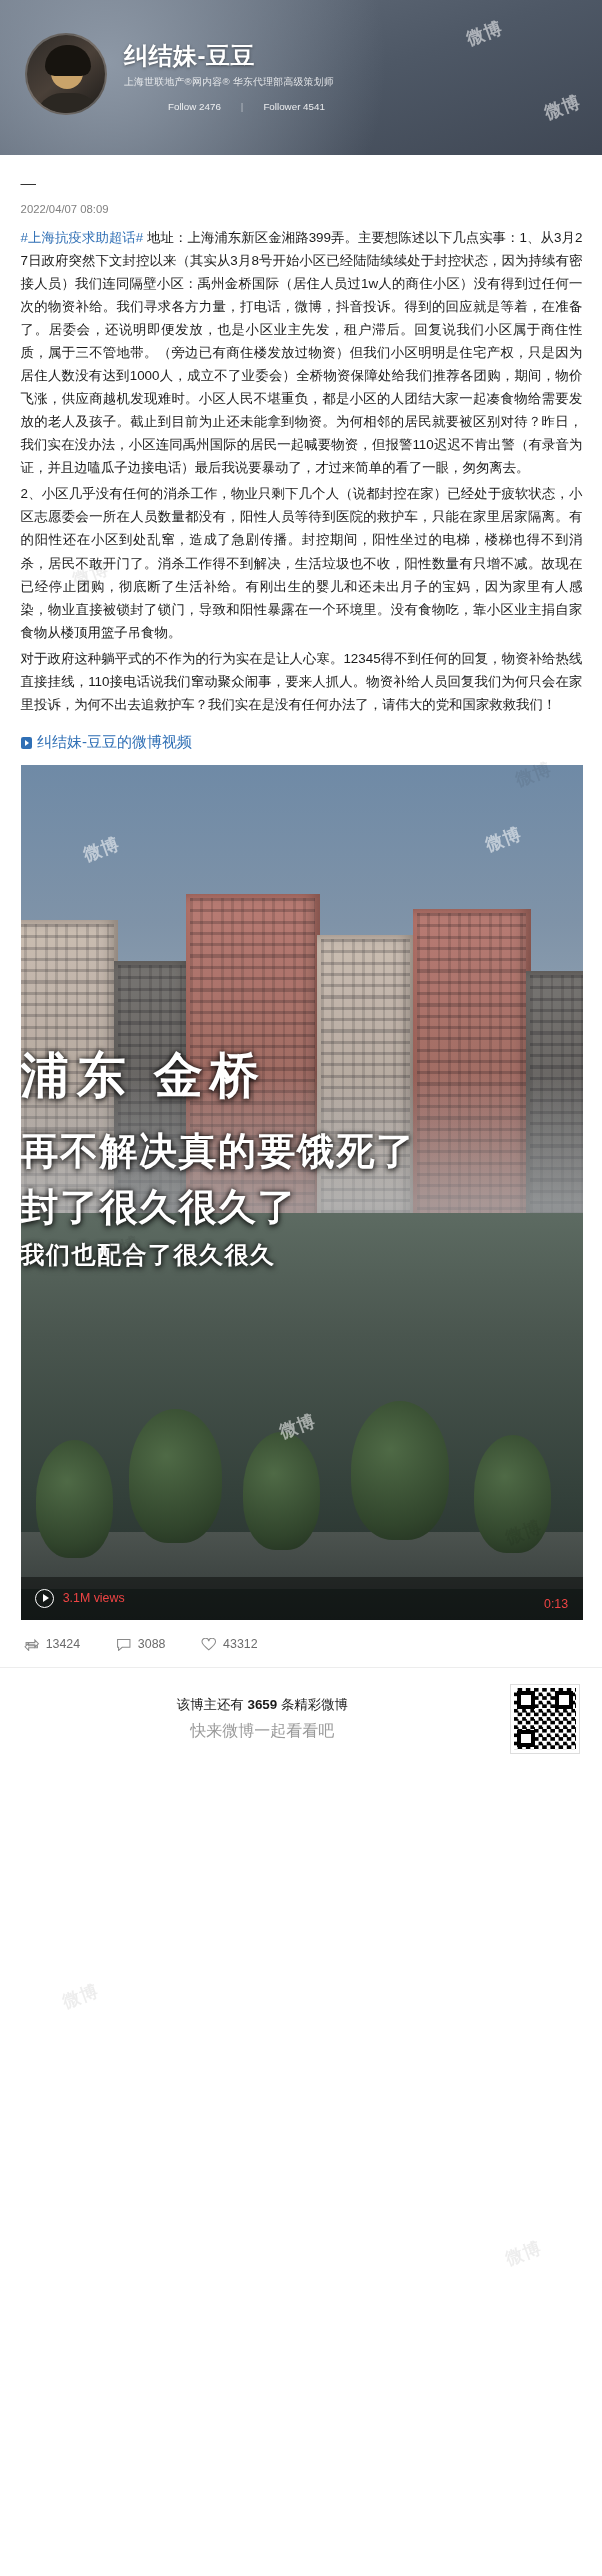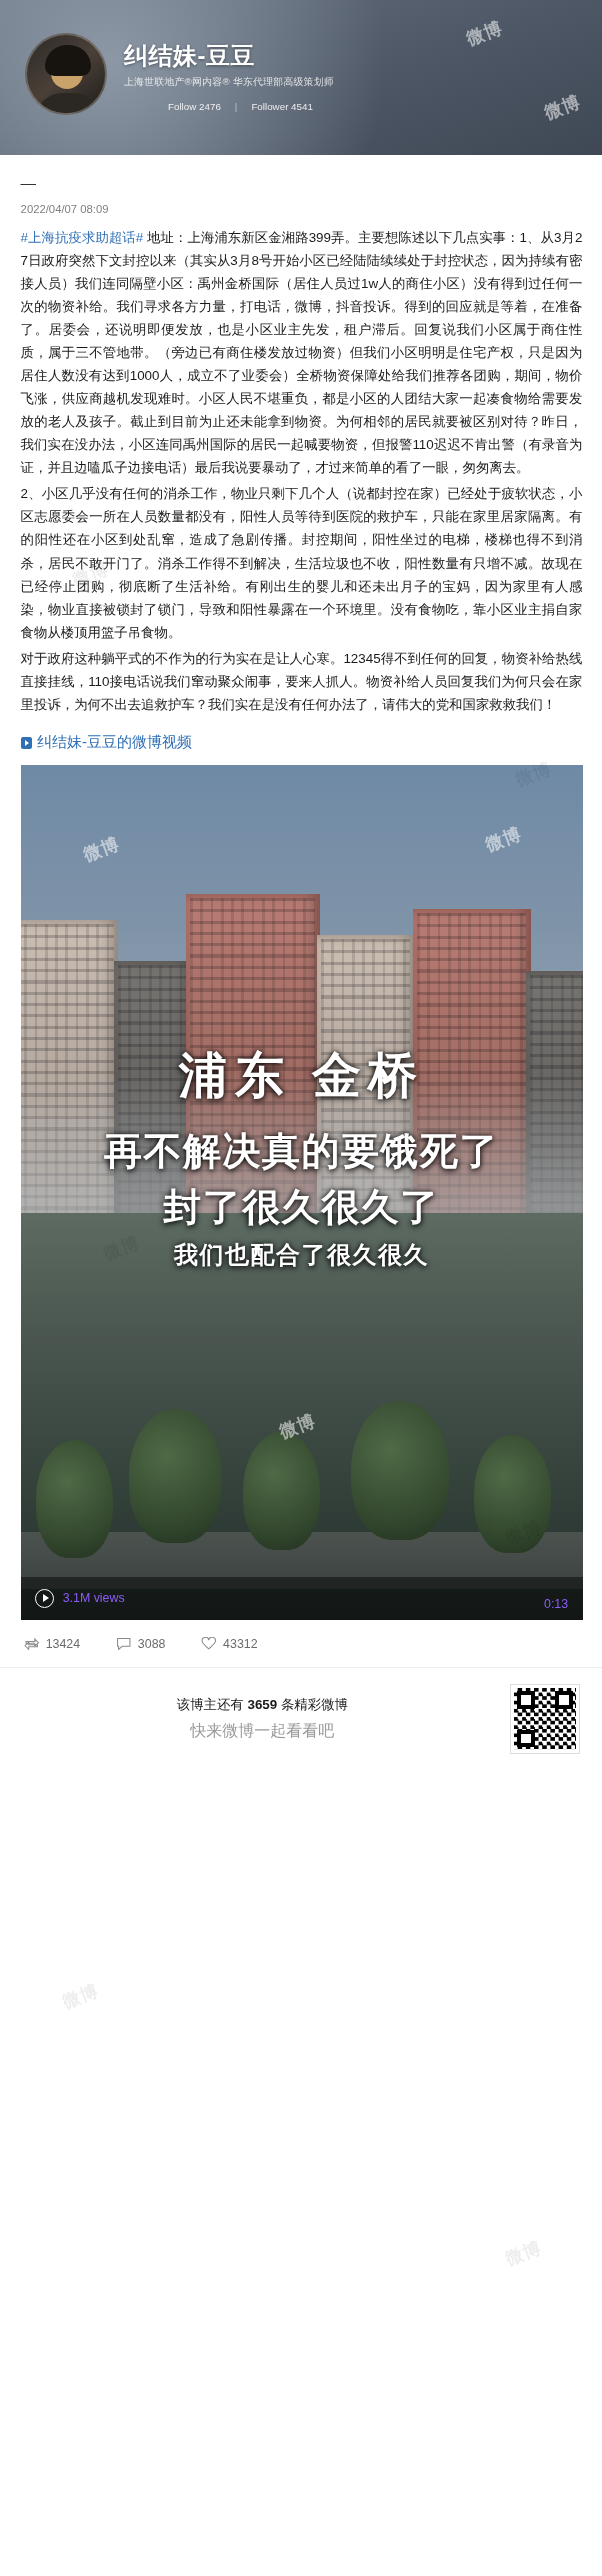--- a/index.html
+++ b/index.html
@@ -87,21 +87,21 @@
     color: rgba(255,255,255,0.82);
     font-size: 9.8px;
     letter-spacing: 0.3px;
   }
   .header-stats {
     position: absolute;
     left: 124px; top: 101px;
     color: rgba(255,255,255,0.88);
     font-size: 9.8px;
     display: flex;
-    gap: 14px;
+    gap: 20px;
     align-items: center;
     padding-left: 44px;
   }
   .header-stats .sep { opacity: 0.55; }
 
   
   .content {
     padding: 17.5px 20.6px 5.2px 20.6px;
   }
   .divider-dash {
@@ -200,21 +200,21 @@
   .road {
     position: absolute;
     left: 0; right: 0; bottom: 31px;
     height: 57px;
     background: linear-gradient(180deg,#4c534f 0%, #3b4240 100%);
   }
 
   .vid-text {
     position: absolute;
     left: 0; right: 0;
-    text-align: center;
+    text-align: left;
     color: #ffffff;
     font-weight: bold;
     text-shadow: 0 0 5.2px rgba(0,0,0,0.85), 0 2.1px 6.2px rgba(0,0,0,0.7);
     letter-spacing: 1.5px;
   }
   .vid-text.headline {
     top: 278px;
     font-size: 49px;
     letter-spacing: 7.2px;
   }
@@ -224,21 +224,21 @@
 
   .video-footer {
     position: absolute;
     left: 0; right: 0; bottom: 0;
     height: 43px;
     background: rgba(0,0,0,0.45);
     display: flex;
     align-items: center;
     padding: 0 14.4px;
     gap: 8.2px;
-    color: #8b5cf6;
+    color: #ef4444;
     font-size: 12.4px;
   }
   .play-circle {
     width: 19.6px; height: 19.6px;
     border-radius: 50%;
     border: 1.5px solid #fff;
     position: relative;
     flex: none;
   }
   .play-circle::after {
@@ -256,21 +256,21 @@
     display: flex;
     align-items: center;
     gap: 36px;
     padding: 17.5px 24px 15.5px 24px;
     border-bottom: 0.5px solid #ededed;
     color: #6b6b6b;
     font-size: 12.4px;
   }
   .action {
     display: flex;
-    align-items: flex-start;
+    align-items: flex-end;
     gap: 6.2px;
   }
   .ic {
     width: 15.5px; height: 13.4px;
     flex: none;
     display: inline-block;
   }
   .ic svg { display: block; }
 
   

